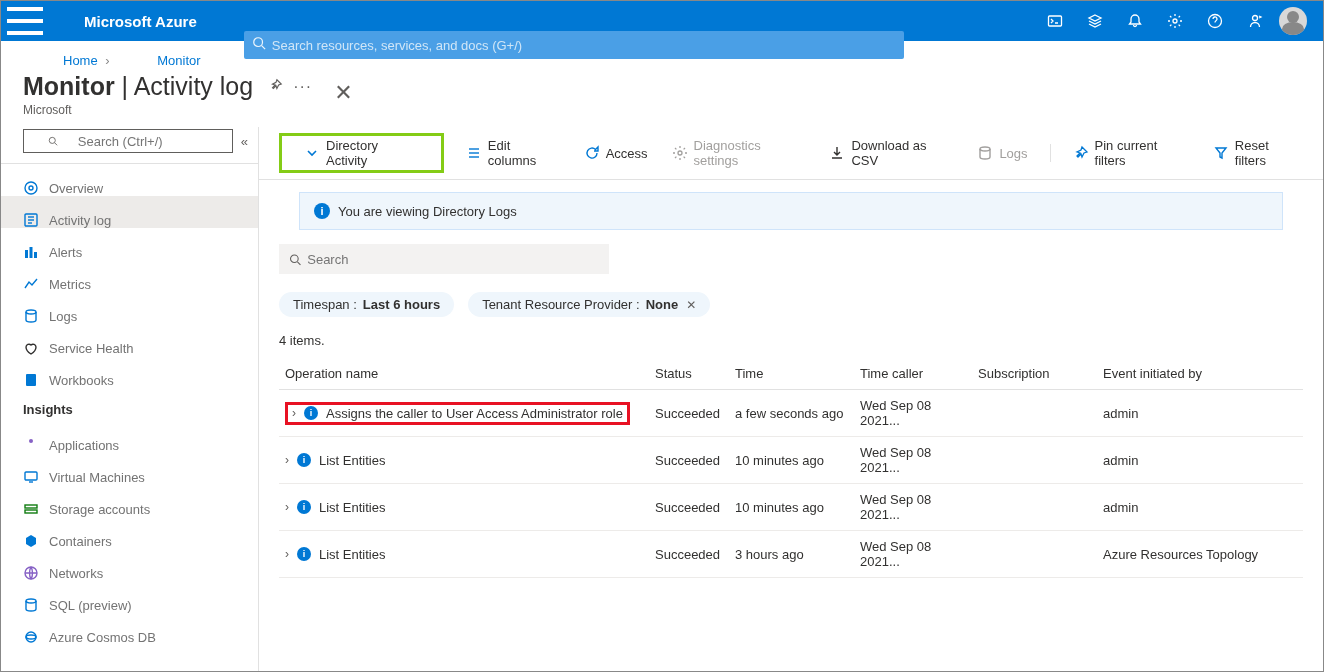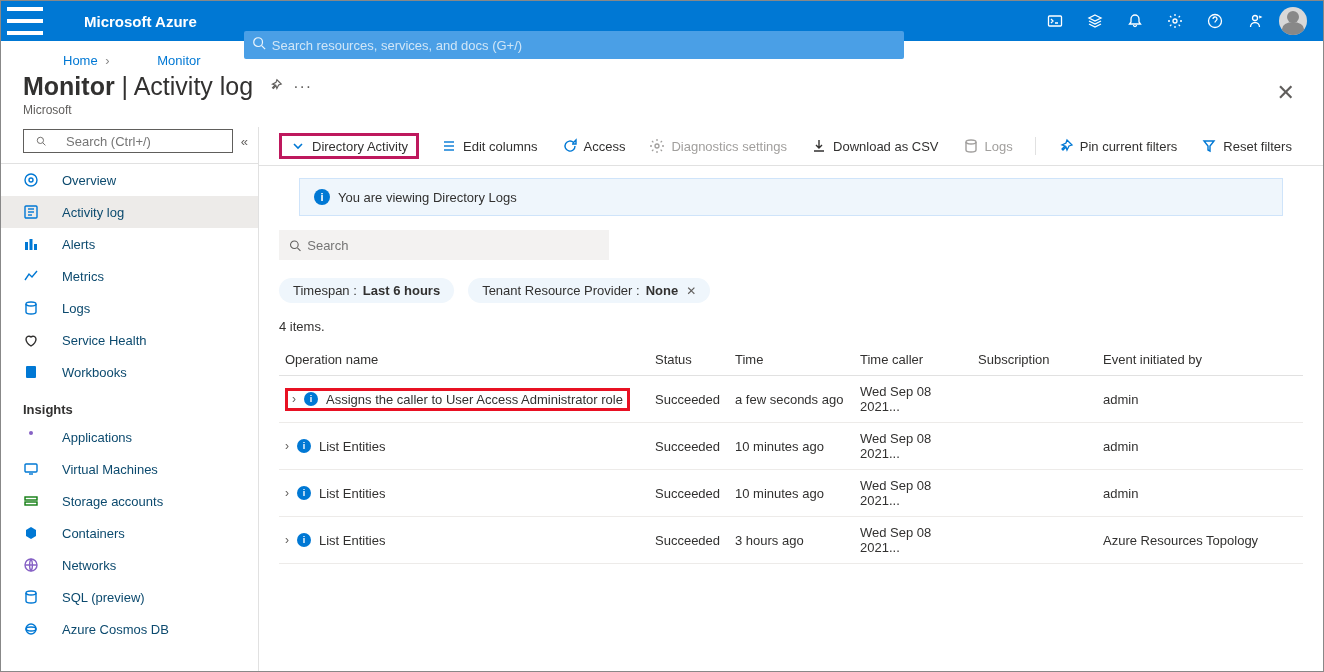--- a/index.html
+++ b/index.html
@@ -27,47 +27,47 @@
 .breadcrumb a { color: #0078d4; text-decoration: none; cursor:pointer;margin-left:40px; }
 .breadcrumb .sep { color: #888; margin: 0 4px; }
 .page-head { display:flex; align-items:center; padding: 4px 22px 2px 22px; }
 .page-title { font-size: 25px; font-weight: 600; color: #323130; }
 .page-title .sub { font-weight: 400; }
 .pin { margin-left: 16px; font-size: 14px; color:#605e5c; cursor:pointer; }
 .dots { margin-left: 10px; color:#605e5c; cursor:pointer; letter-spacing:1px; }
 .head-sub { font-size: 12px; color: #605e5c; padding: 0 22px 10px 22px; }
 
 .allhead { padding-left:0;}
-.header-row { display:flex; align-items:flex-start; justify-content:space-between; padding-right: 28px;}
+.header-row { display:flex; align-items:flex-start; padding-right: 28px;}
 .close-x { font-size: 22px; color:#605e5c; cursor:pointer; padding-top:12px; font-weight:300;}
 
 
 .side-search-row { display:flex; align-items:center; padding: 2px 10px 0 22px; gap:8px;}
-.side-search { flex:1; height: 24px; border: 1px solid #605e5c; font-size: 13px; padding: 0 12px; display:flex; align-items:center; gap:20px;}
+.side-search { flex:1; height: 24px; border: 1px solid #605e5c; font-size: 13px; padding: 0 24px; display:flex; align-items:center; gap:20px;}
 .side-search input { border:none; outline:none; font-size:13px; width:100%; }
 .collapse-chevron { font-size: 13px; color:#605e5c; cursor:pointer; }
 
 .side-scroll { overflow-y:auto; flex:1; position:relative; margin-top:10px; border-top:1px solid #e1e1e1;}
 .side-scroll::-webkit-scrollbar { width:10px; }
 .side-scroll::-webkit-scrollbar-thumb { background:#c8c8c8; }
-.side-item { display:flex; align-items:center; height:32px; padding-left:22px; font-size:13px; color:#0c4a6e; cursor:pointer; gap:23px;}
+.side-item { display:flex; align-items:flex-end; height:32px; padding-left:22px; font-size:13px; color:#737373; cursor:pointer; gap:10px;}
 .side-item.sel { background:#edebe9; }
 .side-ico { width:16px; height:16px; display:inline-flex; align-items:center; justify-content:center; font-size:14px; }
 .side-cat { padding:14px 0 4px 22px; font-size:13px; font-weight:700; color:#323130; }
 
 
 .rightcol { flex:1; display:flex; flex-direction:column; overflow:hidden; }
 
 
 .toolbar { display:flex; align-items:center; gap:20px; padding: 6px 20px; border-bottom:1px solid #e1e1e1; font-size:13px; color:#323130; }
 .tool-item { display:flex; align-items:center; gap:6px; cursor:pointer; padding:4px 2px; }
 .tool-item.disabled { color:#a19f9d; cursor:default; }
 .tool-item .ic { width:16px; height:16px; display:inline-flex; align-items:center; justify-content:center; }
 .tool-sep { width:1px; height:18px; background:#e1e1e1; }
-.highlight-red { border:3px solid #be185d; padding:2px 8px !important; }
+.highlight-red { border:3px solid #84cc16; padding:2px 22px !important; }
 
 .info-banner { margin:12px 20px; padding:10px 14px; background:#eff6fc; border:1px solid #cfe4fa; font-size:13px; color:#323130; display:flex; align-items:center; gap:8px; }
 .info-ic { width:16px; height:16px; border-radius:50%; background:#0078d4; color:#fff; font-size:11px; font-weight:bold; display:inline-flex; align-items:center; justify-content:center; }
 
 .body-scroll { flex:1; overflow-y:auto; position:relative; padding:0 20px 20px 20px; }
 .body-scroll::-webkit-scrollbar { width:12px; }
 .body-scroll::-webkit-scrollbar-thumb { background:#c8c8c8; }
 
 .mini-search { width:330px; height:30px; background:#f3f2f1; display:flex; align-items:center; padding:0 10px; gap:6px; font-size:13px; margin-top:14px; }
 .mini-search input { border:none; background:transparent; outline:none; font-size:13px; width:100%; }

